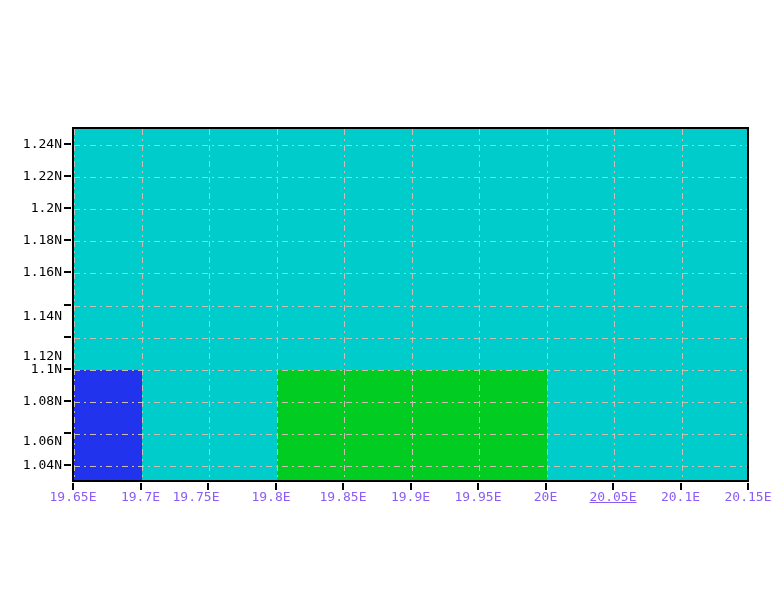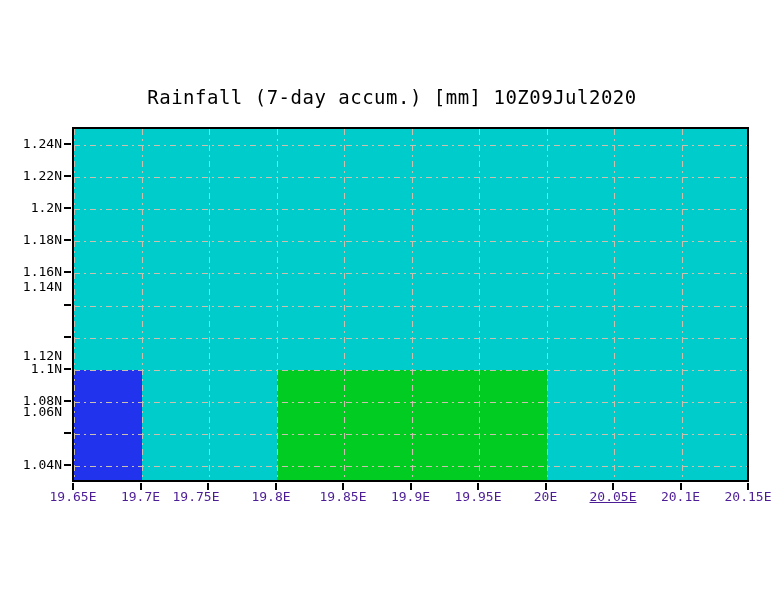--- a/index.html
+++ b/index.html
@@ -60,33 +60,32 @@
     text-align:right;
     font-family:"DejaVu Sans Mono", monospace;
     font-size:13px;color:#000;white-space:nowrap;margin-left:24px;
   }
   .xtick-mark{
     position:absolute;width:2px;height:7px;background:#000;top:483px;
   }
   .xtick-label{
     position:absolute;top:489px;
     font-family:"DejaVu Sans Mono", monospace;
-    font-size:13px;color:#4c1d95;white-space:nowrap;
+    font-size:13px;color:#8b5cf6;white-space:nowrap;
     text-align:center;
   }
 
   
   .cbar{position:absolute;left:0;top:543px;width:784px;height:60px;}
 </style>
 </head>
 <body>
 
 <div id="stage">
 
-  <div class="title">Rainfall (7-day accum.) [mm] 10Z09Jul2020</div>
 
   <div class="plot-frame" style="background: rgb(0, 204, 204);">
     <div id="field-layer">
         <div class="field-cell" style="left: 0px; top: 240.682px; width: 67.5px; height: 112.318px; background: rgb(34, 51, 238);"></div>
         <div class="field-cell" style="left: 202.5px; top: 240.682px; width: 270px; height: 112.318px; background: rgb(0, 204, 34);"></div>
       </div>
     <div id="grid-layer">
         <div class="gridline-h" style="top: 16.0455px;"></div>
         <div class="gridline-h" style="top: 48.1364px;"></div>
         <div class="gridline-h" style="top: 80.2273px;"></div>
@@ -116,29 +115,29 @@
       <div class="ytick-label" style="top: 136.045px;">1.24N</div>
       <div class="ytick-mark" style="top: 175.136px;"></div>
       <div class="ytick-label" style="top: 168.136px;">1.22N</div>
       <div class="ytick-mark" style="top: 207.227px;"></div>
       <div class="ytick-label" style="top: 200.227px;">1.2N</div>
       <div class="ytick-mark" style="top: 239.318px;"></div>
       <div class="ytick-label" style="top: 232.318px;">1.18N</div>
       <div class="ytick-mark" style="top: 271.409px;"></div>
       <div class="ytick-label" style="top: 264.409px;">1.16N</div>
       <div class="ytick-mark" style="top: 303.5px;"></div>
-      <div class="ytick-label" style="top: 279px;">1.14N</div>
+      <div class="ytick-label" style="top: 308px;">1.14N</div>
       <div class="ytick-mark" style="top: 335.591px;"></div>
       <div class="ytick-label" style="top: 348px;">1.12N</div>
       <div class="ytick-mark" style="top: 367.682px;"></div>
       <div class="ytick-label" style="top: 360.682px;">1.1N</div>
       <div class="ytick-mark" style="top: 399.773px;"></div>
       <div class="ytick-label" style="top: 392.773px;">1.08N</div>
       <div class="ytick-mark" style="top: 431.864px;"></div>
-      <div class="ytick-label" style="top: 404px;">1.06N</div>
+      <div class="ytick-label" style="top: 433px;">1.06N</div>
       <div class="ytick-mark" style="top: 463.955px;"></div>
       <div class="ytick-label" style="top: 456.955px;">1.04N</div>
     </div>
   <div id="xaxis-layer">
       <div class="xtick-mark" style="left: 72px;"></div>
       <div class="xtick-label" style="left: 33px; width: 80px;">19.65E</div>
       <div class="xtick-mark" style="left: 139.5px;"></div>
       <div class="xtick-label" style="left: 100.5px; width: 80px;">19.7E</div>
       <div class="xtick-mark" style="left: 207px;"></div>
       <div class="xtick-label" style="left: 156px; width: 80px;">19.75E</div>

